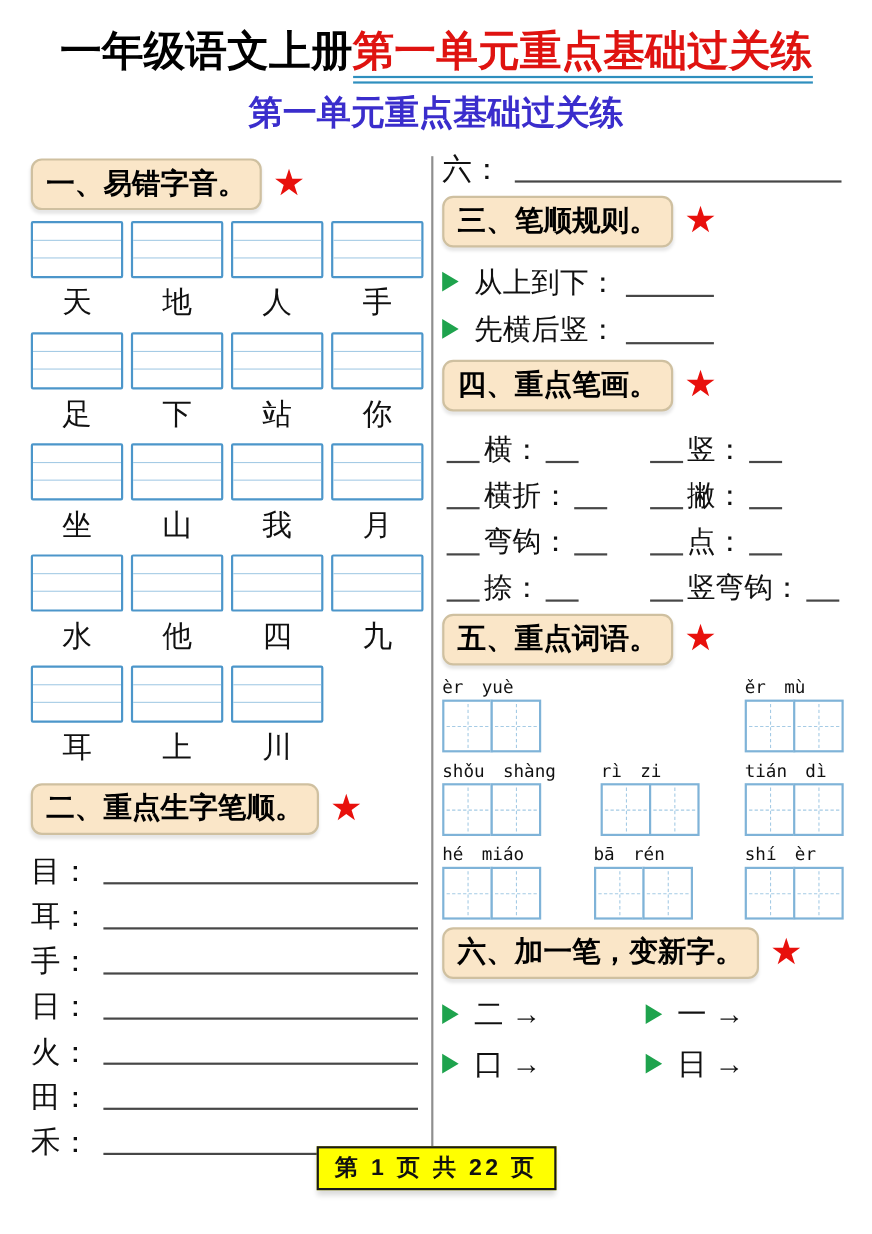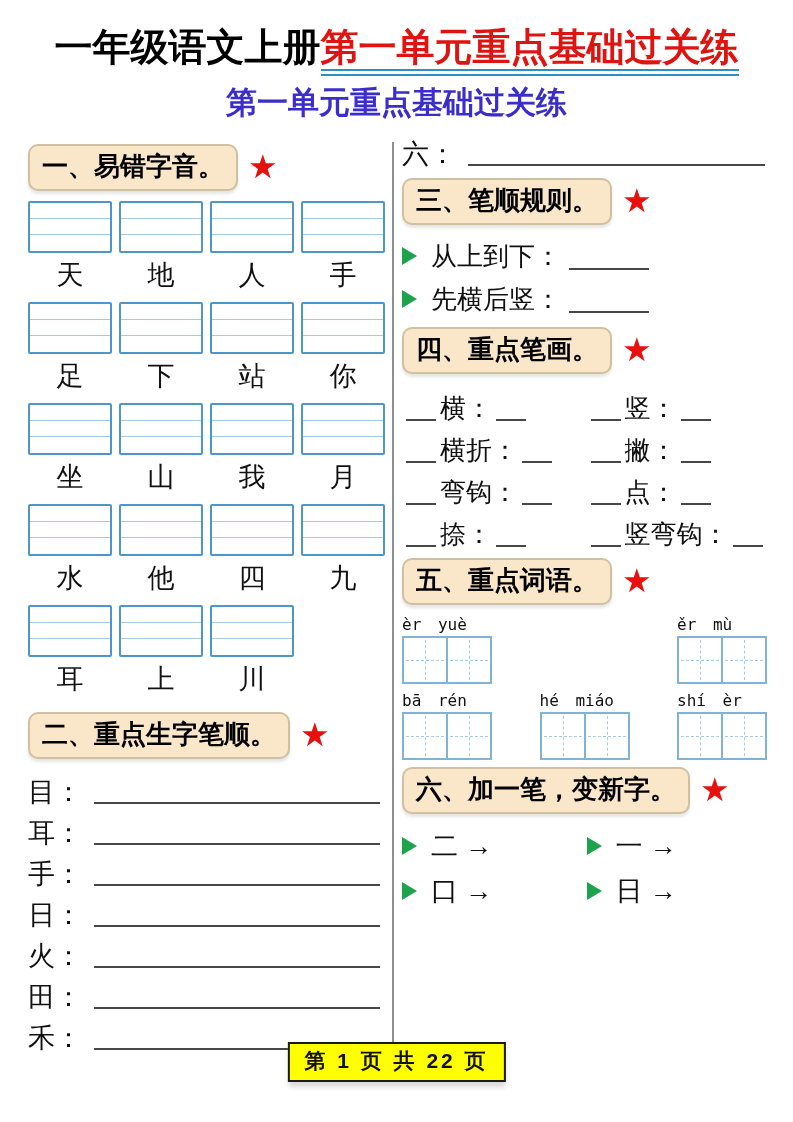--- a/index.html
+++ b/index.html
@@ -369,28 +369,51 @@
         <div class="word">
             <div class="py">ěr mù</div>
             <div class="tzg">
               <span class="sq"></span>
               <span class="sq"></span>
             </div>
           </div>
       </div>
       <div class="word-row">
         <div class="word">
+            <div class="py">shǒu shàng</div>
+            <div class="tzg">
+              <span class="sq"></span>
+              <span class="sq"></span>
+            </div>
+          </div>
+        <div class="word">
+            <div class="py">rì zi</div>
+            <div class="tzg">
+              <span class="sq"></span>
+              <span class="sq"></span>
+            </div>
+          </div>
+        <div class="word">
+            <div class="py">tián dì</div>
+            <div class="tzg">
+              <span class="sq"></span>
+              <span class="sq"></span>
+            </div>
+          </div>
+      </div>
+      <div class="word-row">
+        <div class="word">
+            <div class="py">hé miáo</div>
+            <div class="tzg">
+              <span class="sq"></span>
+              <span class="sq"></span>
+            </div>
+          </div>
+        <div class="word">
             <div class="py">bā rén</div>
-            <div class="tzg">
-              <span class="sq"></span>
-              <span class="sq"></span>
-            </div>
-          </div>
-        <div class="word">
-            <div class="py">hé miáo</div>
             <div class="tzg">
               <span class="sq"></span>
               <span class="sq"></span>
             </div>
           </div>
         <div class="word">
             <div class="py">shí èr</div>
             <div class="tzg">
               <span class="sq"></span>
               <span class="sq"></span>

